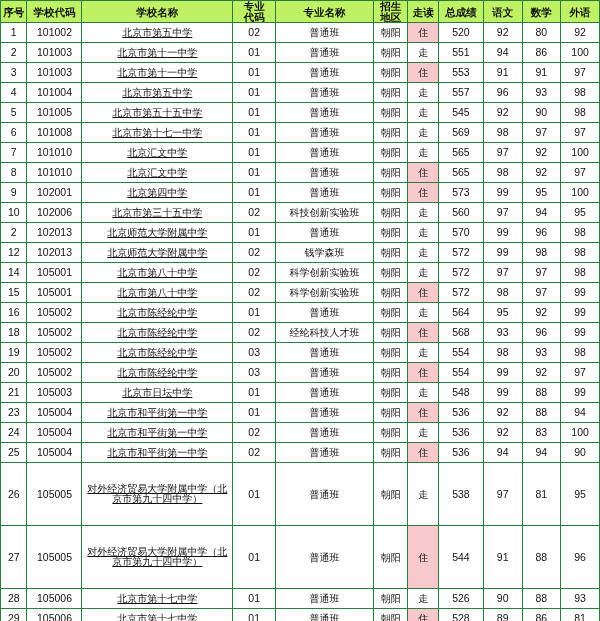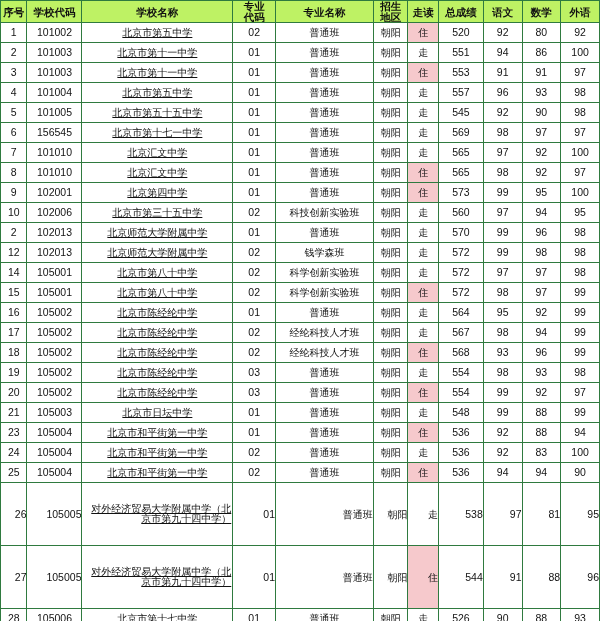--- a/index.html
+++ b/index.html
@@ -68,21 +68,20 @@
     font-size: 10px;
     text-decoration: underline;
   }
   td.school-cell.two-line {
     line-height: 10.5px;
     white-space: normal;
     padding: 16px 1px;
   }
   tr.tall td {
     height: 30px;
-    text-align: right;
   }
   td.num {
     font-size: 10.5px;
   }
 </style>
 </head>
 <body>
 
 <div id="sheet">
   <table class="score-table">
@@ -181,21 +180,21 @@
           <td>普通班</td>
           <td>朝阳</td>
           <td class="board-cell">走</td>
           <td class="num">545</td>
           <td class="num">92</td>
           <td class="num">90</td>
           <td class="num">98</td>
         </tr>
         <tr>
           <td class="num">6</td>
-          <td class="num">156545</td>
+          <td class="num">101008</td>
           <td class="school-cell">北京市第十七一中学</td>
           <td class="num">01</td>
           <td>普通班</td>
           <td>朝阳</td>
           <td class="board-cell">走</td>
           <td class="num">569</td>
           <td class="num">98</td>
           <td class="num">97</td>
           <td class="num">97</td>
         </tr>
@@ -307,33 +306,20 @@
           <td class="num">16</td>
           <td class="num">105002</td>
           <td class="school-cell">北京市陈经纶中学</td>
           <td class="num">01</td>
           <td>普通班</td>
           <td>朝阳</td>
           <td class="board-cell">走</td>
           <td class="num">564</td>
           <td class="num">95</td>
           <td class="num">92</td>
-          <td class="num">99</td>
-        </tr>
-        <tr>
-          <td class="num">17</td>
-          <td class="num">105002</td>
-          <td class="school-cell">北京市陈经纶中学</td>
-          <td class="num">02</td>
-          <td>经纶科技人才班</td>
-          <td>朝阳</td>
-          <td class="board-cell">走</td>
-          <td class="num">567</td>
-          <td class="num">98</td>
-          <td class="num">94</td>
           <td class="num">99</td>
         </tr>
         <tr>
           <td class="num">18</td>
           <td class="num">105002</td>
           <td class="school-cell">北京市陈经纶中学</td>
           <td class="num">02</td>
           <td>经纶科技人才班</td>
           <td>朝阳</td>
           <td class="board-cell filled">住</td>

